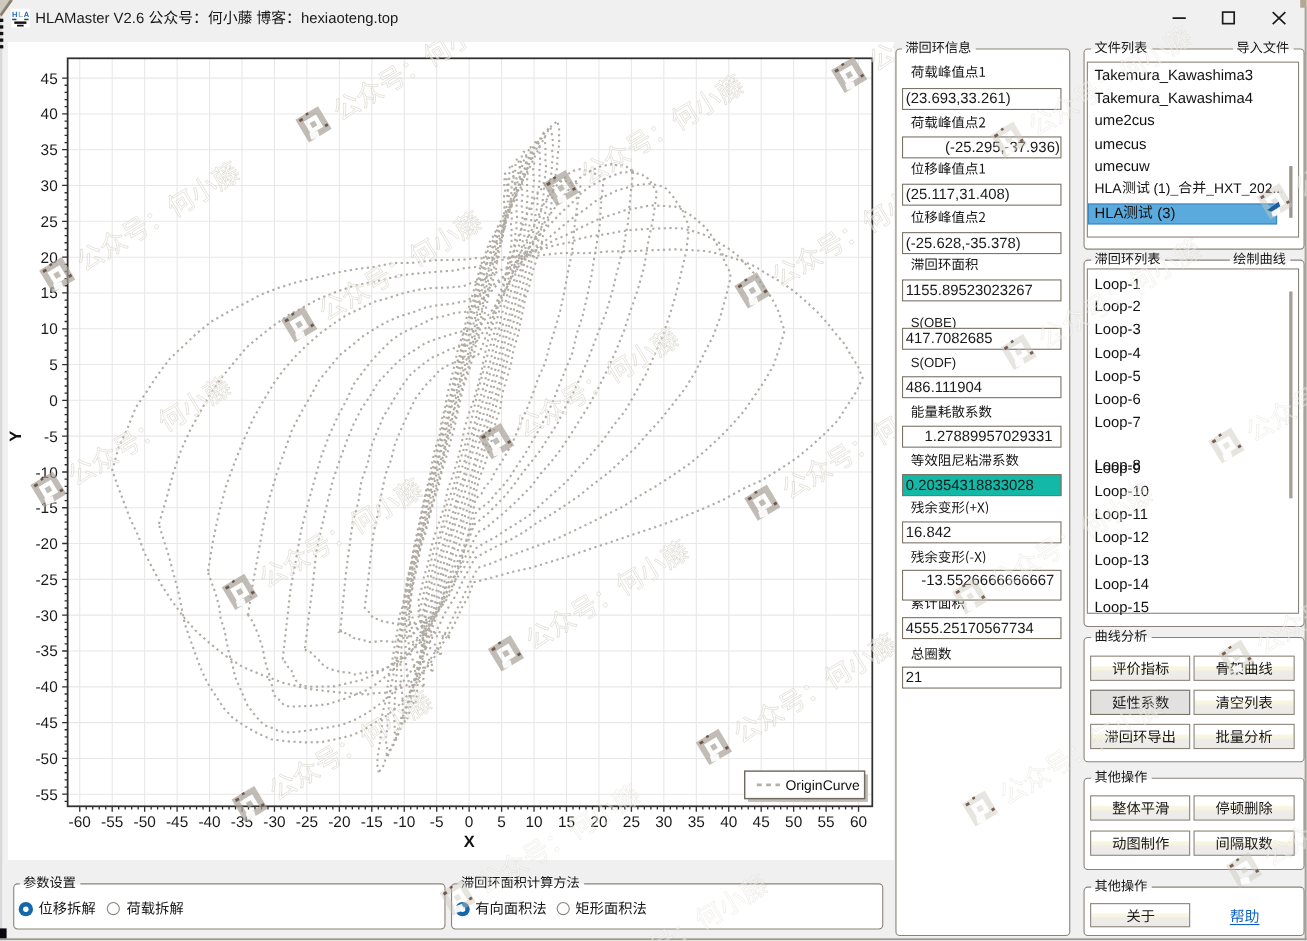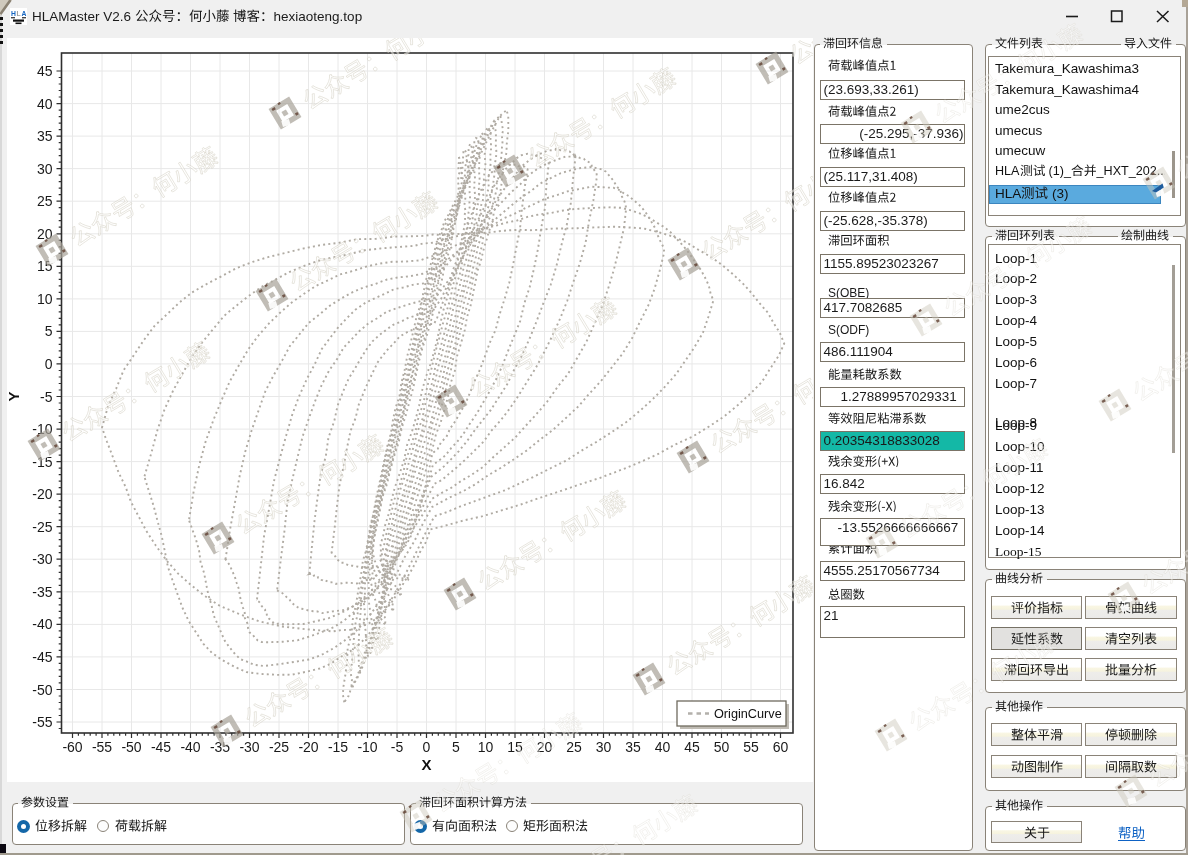--- a/index.html
+++ b/index.html
@@ -250,21 +250,21 @@
 <div style="position:absolute;left:819.5px;top:166.5px;width:145px;height:20px;background:#fff;border:1px solid #7b7467;box-sizing:border-box;font-size:13.5px;color:#1a1a1a;line-height:18px;padding-left:3px;overflow:hidden;white-space:nowrap;">(25.117,31.408)</div>
 <div style="position:absolute;left:819.5px;top:210.5px;width:145px;height:20px;background:#fff;border:1px solid #7b7467;box-sizing:border-box;font-size:13.5px;color:#1a1a1a;line-height:18px;padding-left:3px;overflow:hidden;white-space:nowrap;">(-25.628,-35.378)</div>
 <div style="position:absolute;left:819.5px;top:253.5px;width:145px;height:20px;background:#fff;border:1px solid #7b7467;box-sizing:border-box;font-size:13.5px;color:#1a1a1a;line-height:18px;padding-left:3px;overflow:hidden;white-space:nowrap;">1155.89523023267</div>
 <div style="position:absolute;left:819.5px;top:297.5px;width:145px;height:20px;background:#fff;border:1px solid #7b7467;box-sizing:border-box;font-size:13.5px;color:#1a1a1a;line-height:18px;padding-left:3px;overflow:hidden;white-space:nowrap;">417.7082685</div>
 <div style="position:absolute;left:819.5px;top:341.5px;width:145px;height:20px;background:#fff;border:1px solid #7b7467;box-sizing:border-box;font-size:13.5px;color:#1a1a1a;line-height:18px;padding-left:3px;overflow:hidden;white-space:nowrap;">486.111904</div>
 <div style="position:absolute;left:819.5px;top:386.5px;width:145px;height:20px;background:#fff;border:1px solid #7b7467;box-sizing:border-box;font-size:13.5px;color:#1a1a1a;line-height:18px;padding-left:20px;overflow:hidden;white-space:nowrap;">1.27889957029331</div>
 <div style="position:absolute;left:819.5px;top:430.5px;width:145px;height:20px;background:#14b8a6;border:1px solid #7b7467;box-sizing:border-box;font-size:13.5px;color:#1a1a1a;line-height:18px;padding-left:3px;overflow:hidden;white-space:nowrap;">0.20354318833028</div>
 <div style="position:absolute;left:819.5px;top:473.5px;width:145px;height:20px;background:#fff;border:1px solid #7b7467;box-sizing:border-box;font-size:13.5px;color:#1a1a1a;line-height:18px;padding-left:3px;overflow:hidden;white-space:nowrap;">16.842</div>
 <div style="position:absolute;left:819.5px;top:517.5px;width:145px;height:28px;background:#fff;border:1px solid #7b7467;box-sizing:border-box;font-size:13.5px;color:#1a1a1a;line-height:18px;padding-left:17px;overflow:hidden;white-space:nowrap;">-13.5526666666667</div>
 <div style="position:absolute;left:819.5px;top:560.5px;width:145px;height:20px;background:#fff;border:1px solid #7b7467;box-sizing:border-box;font-size:13.5px;color:#1a1a1a;line-height:18px;padding-left:3px;overflow:hidden;white-space:nowrap;">4555.25170567734</div>
-<div style="position:absolute;left:819.5px;top:605.5px;width:145px;height:32px;background:#fff;border:1px solid #7b7467;box-sizing:border-box;font-size:13.5px;color:#1a1a1a;line-height:18px;padding-left:3px;overflow:hidden;white-space:nowrap;">21</div>
+<div style="position:absolute;left:819.5px;top:605.5px;width:145px;height:20px;background:#fff;border:1px solid #7b7467;box-sizing:border-box;font-size:13.5px;color:#1a1a1a;line-height:18px;padding-left:3px;overflow:hidden;white-space:nowrap;">21</div>
 <div style="position:absolute;left:984.5px;top:44px;width:199px;height:181px;background:#fff;border:1px solid #8a8378;border-radius:4px;"></div>
 <div style="position:absolute;left:992px;top:39px;width:55px;height:8px;background:#f0f0f0;"></div>
 <div style="position:absolute;left:992px;top:45px;width:55px;height:7px;background:#fff;"></div>
 <svg style="position:absolute;left:995px;top:37px;" width="48.0" height="12.0" viewBox="0 0 4000 1000">
     <g fill="#1a1a1a" transform="translate(0,880) scale(1,-1)">
       <use href="#u6587" x="0"></use>
       <use href="#u4EF6" x="1000"></use>
       <use href="#u5217" x="2000"></use>
       <use href="#u8868" x="3000"></use>
     </g>
@@ -337,21 +337,21 @@
 <div style="position:absolute;left:995px;top:334.22px;font-size:13.5px;color:#111;">Loop-5</div>
 <div style="position:absolute;left:995px;top:355.15px;font-size:13.5px;color:#111;">Loop-6</div>
 <div style="position:absolute;left:995px;top:376.08px;font-size:13.5px;color:#111;">Loop-7</div>
 <div style="position:absolute;left:995px;top:397.01px;font-size:13.5px;color:#111;margin-top:18px;">Loop-8</div>
 <div style="position:absolute;left:995px;top:417.94px;font-size:13.5px;color:#111;">Loop-9</div>
 <div style="position:absolute;left:995px;top:438.87px;font-size:13.5px;color:#111;">Loop-10</div>
 <div style="position:absolute;left:995px;top:459.8px;font-size:13.5px;color:#111;">Loop-11</div>
 <div style="position:absolute;left:995px;top:480.73px;font-size:13.5px;color:#111;">Loop-12</div>
 <div style="position:absolute;left:995px;top:501.65999999999997px;font-size:13.5px;color:#111;">Loop-13</div>
 <div style="position:absolute;left:995px;top:522.5899999999999px;font-size:13.5px;color:#111;">Loop-14</div>
-<div style="position:absolute;left:995px;top:543.52px;font-size:13.5px;color:#111;font-family:Liberation Serif, serif;">Loop-15</div>
+<div style="position:absolute;left:995px;top:543.52px;font-size:13.5px;color:#111;">Loop-15</div>
 <div style="position:absolute;left:1171.5px;top:265px;width:3.5px;height:188px;background:#a39e96;"></div>
 <div style="position:absolute;left:984.5px;top:579px;width:199px;height:112px;background:#fff;border:1px solid #8a8378;border-radius:4px;"></div>
 <div style="position:absolute;left:992px;top:574px;width:55px;height:8px;background:#f0f0f0;"></div>
 <div style="position:absolute;left:992px;top:580px;width:55px;height:7px;background:#fff;"></div>
 <svg style="position:absolute;left:995px;top:572px;" width="48.0" height="12.0" viewBox="0 0 4000 1000">
     <g fill="#1a1a1a" transform="translate(0,880) scale(1,-1)">
       <use href="#u66F2" x="0"></use>
       <use href="#u7EBF" x="1000"></use>
       <use href="#u5206" x="2000"></use>
       <use href="#u6790" x="3000"></use>

